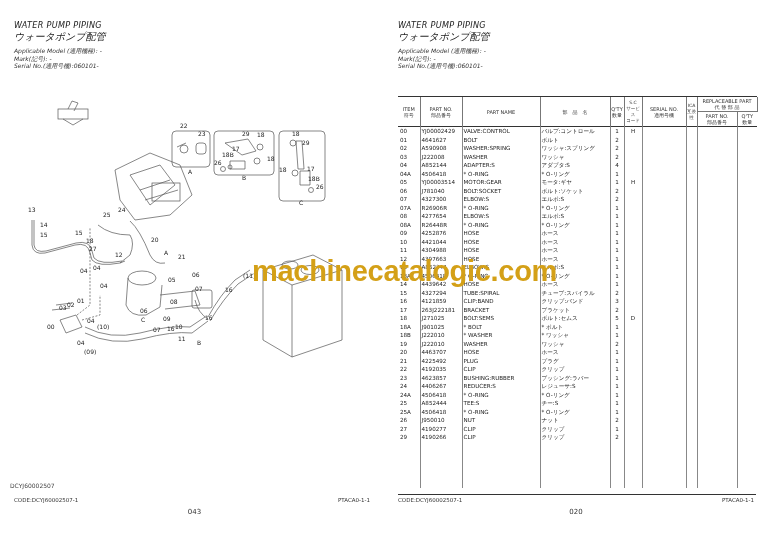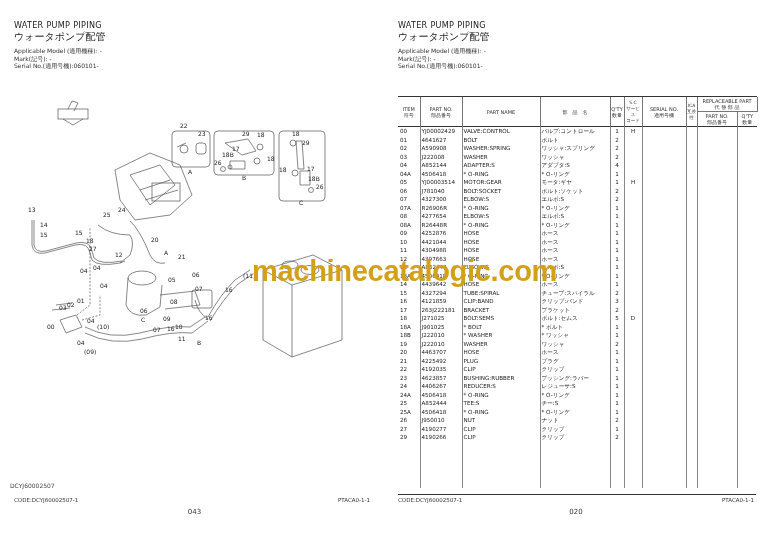--- a/index.html
+++ b/index.html
@@ -3,21 +3,21 @@
 <meta charset="utf-8">
 <style>
   * { box-sizing: border-box; margin: 0; padding: 0; }
   html, body { width: 768px; height: 543px; background: #ffffff; overflow: hidden; }
   body { font-family: "DejaVu Sans Mono", "Liberation Mono", monospace; color: #222; position: relative; }
 
   .page { position: absolute; top: 0; height: 543px; width: 384px; }
   .page.left { left: 0; }
   .page.right { left: 384px; }
 
-  .hdr { position: absolute; left: 14px; top: 20px; }
+  .hdr { position: absolute; left: 14px; top: 20px; font-style: italic; }
   .page.right .hdr { left: 14px; }
   .title-en { font-size: 9px; letter-spacing: 0.3px; line-height: 11px; font-family: "DejaVu Sans Condensed", "DejaVu Sans", sans-serif; }
   .title-jp { font-size: 10px; line-height: 12px; font-family: "DejaVu Sans", sans-serif; }
   .meta { margin-top: 4px; font-size: 6px; line-height: 7.5px; font-family: "DejaVu Sans", sans-serif; color: #333; }
 
   
   .footer-line { position: absolute; left: 14px; right: 12px; top: 494px; border-top: 1px solid #333; }
   .code { position: absolute; left: 14px; top: 497px; font-size: 5.5px; font-family: "DejaVu Sans", sans-serif; color: #333; }
   .ptac { position: absolute; right: 14px; top: 497px; font-size: 5.5px; font-family: "DejaVu Sans", sans-serif; color: #333; }
   .pageno { position: absolute; left: 0; right: 0; top: 508px; text-align: center; font-size: 7px; font-family: "DejaVu Sans", sans-serif; color: #333; }

